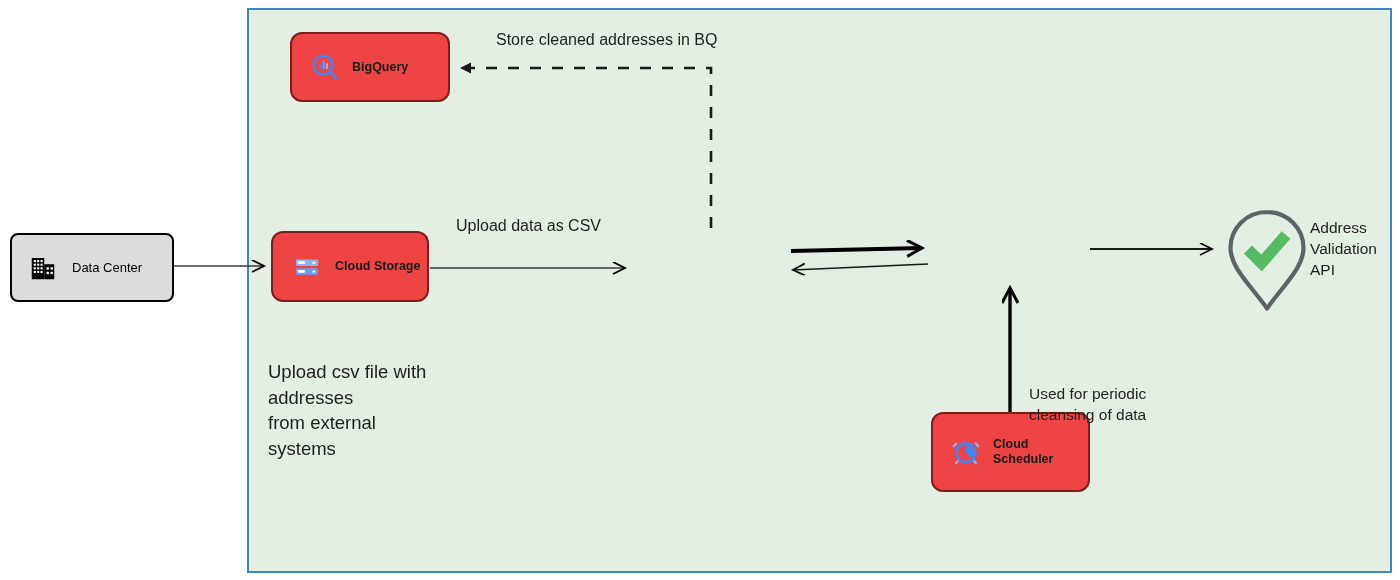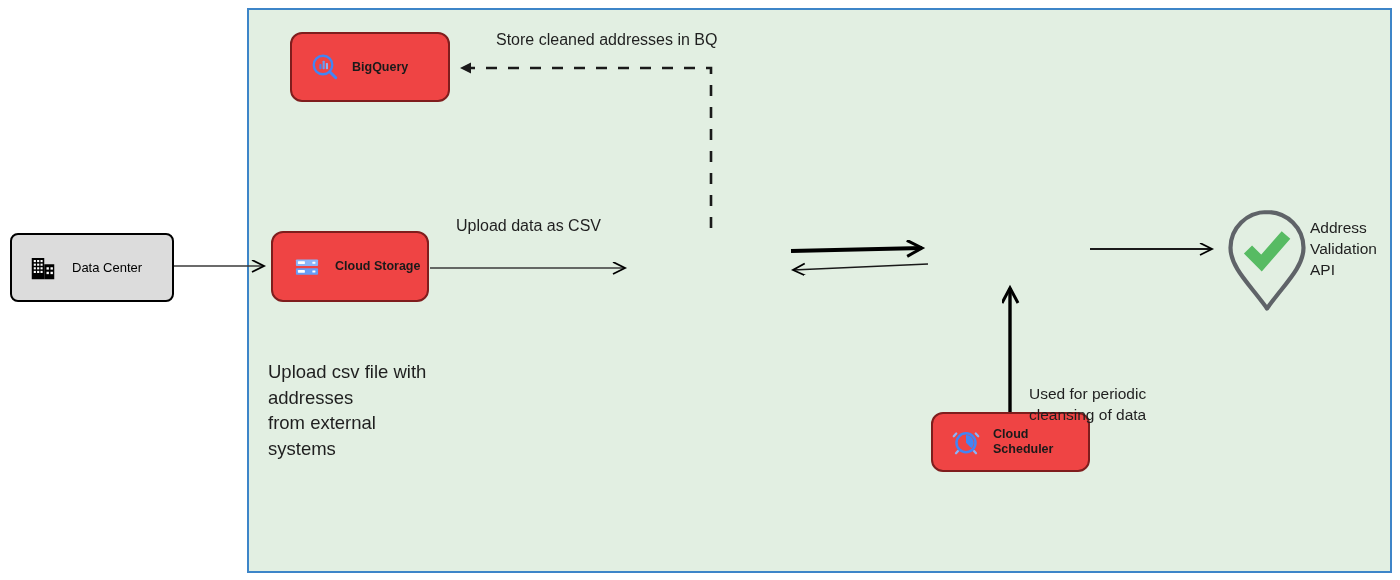--- a/index.html
+++ b/index.html
@@ -205,21 +205,21 @@
         <rect x="10.1" y="6.9" width="1.7" height="6.8" rx="0.5" fill="#669df6"></rect>
         <rect x="12.7" y="8.7" width="1.7" height="5" rx="0.5" fill="#8ab4f8"></rect>
         <line x1="15.8" y1="15.8" x2="20.6" y2="20.6" stroke="#4285f4" stroke-width="2.4" stroke-linecap="round"></line>
       </svg>
     </span>
     <span class="node-label">BigQuery</span>
   </div>
 
 
 
-  <div class="node node-gcp" style="left:931px; top:412px; width:159px; height:60px; padding-left:18px; gap:12px;">
+  <div class="node node-gcp" style="left:931px; top:412px; width:159px; height:80px; padding-left:18px; gap:12px;">
     <span class="node-icon">
       <svg width="30" height="30" viewBox="0 0 24 24">
         <path d="M4.2,5.2 L2.2,7.4" stroke="#8ab4f8" stroke-width="1.8" stroke-linecap="round" fill="none"></path>
         <path d="M19.8,5.2 L21.8,7.4" stroke="#8ab4f8" stroke-width="1.8" stroke-linecap="round" fill="none"></path>
         <path d="M5.6,19.2 L4,21" stroke="#8ab4f8" stroke-width="1.8" stroke-linecap="round" fill="none"></path>
         <path d="M18.4,19.2 L20,21" stroke="#8ab4f8" stroke-width="1.8" stroke-linecap="round" fill="none"></path>
         <circle cx="12" cy="12.6" r="7.6" fill="none" stroke="#4285f4" stroke-width="2"></circle>
         <path d="M12,6.4 A6.2,6.2 0 0,1 16.4,16.9 L12,12.6 Z" fill="#4285f4"></path>
       </svg>
     </span>

